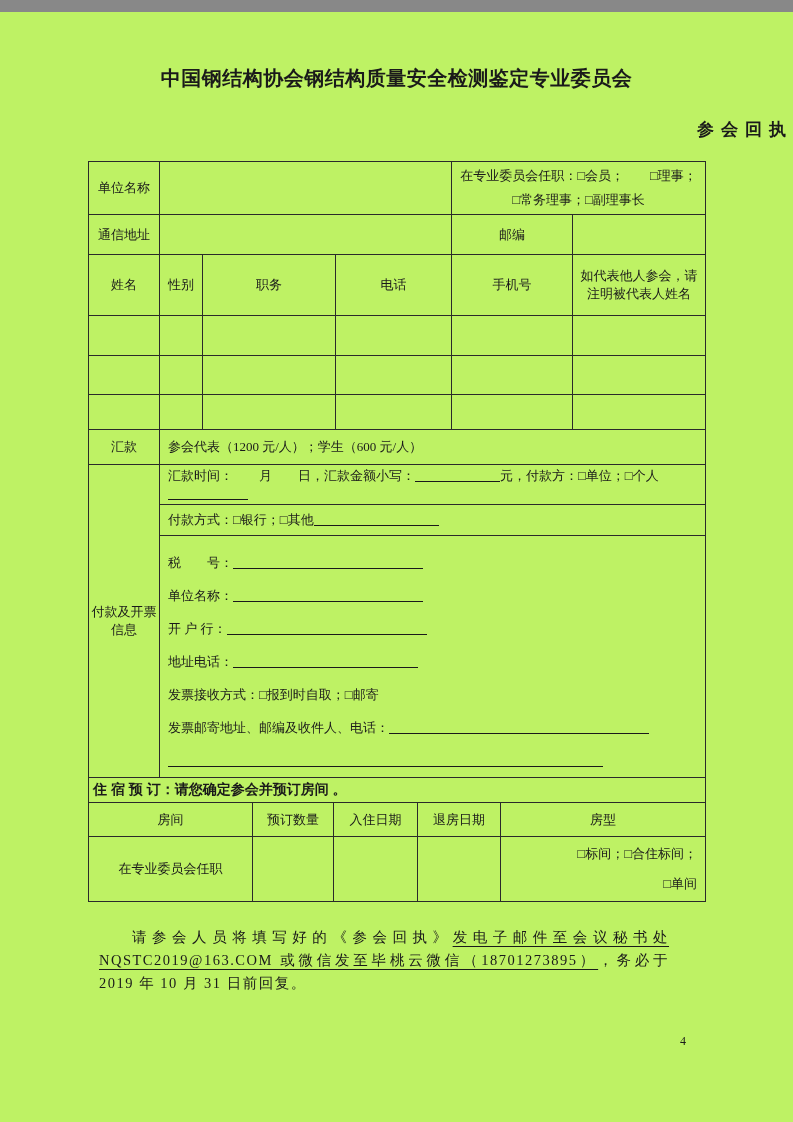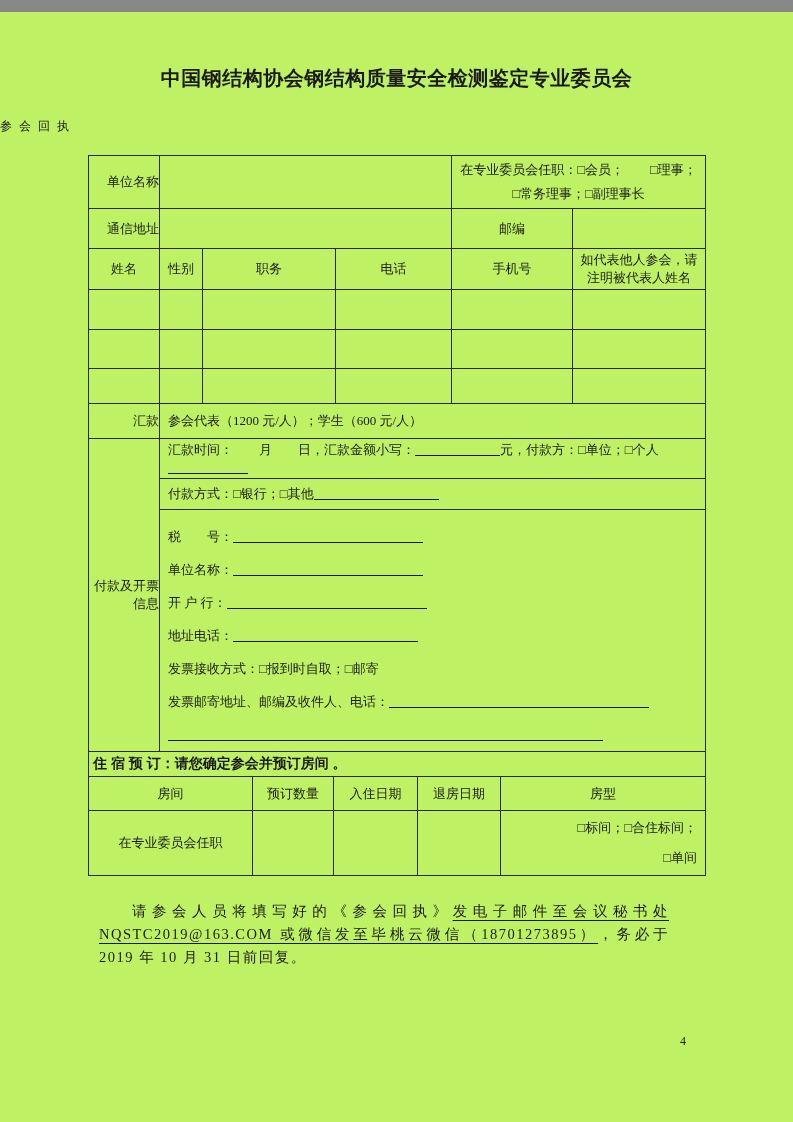--- a/index.html
+++ b/index.html
@@ -19,48 +19,48 @@
     font-weight:bold;font-size:20px;letter-spacing:0.5px;
   }
   .title2{
     margin:0;padding-top:26px;
     text-align:center;
     font-family:"Liberation Sans","DejaVu Sans",sans-serif;
     font-weight:bold;font-size:19px;letter-spacing:1px;
   }
   .title3{
     margin:0;padding-top:26px;
-    text-align:left;
-    font-size:12px;font-weight:normal;letter-spacing:7px;
+    text-align:right;
+    font-size:17px;font-weight:bold;letter-spacing:7px;
   }
   .table-wrap{
     margin:20px 0 0 88px;
     width:617px;
   }
   table{border-collapse:collapse;table-layout:fixed;width:617px;}
   td{
     border:1px solid #2a2a2a;
     font-size:13px;
     padding:0;
     vertical-align:middle;
     overflow:hidden;
   }
-  td.lab{text-align:right;}
+  td.lab{text-align:center;}
   td.ctr{text-align:center;}
   td.lft{text-align:left;padding-left:8px;}
   .hotel-table{margin-top:-1px;}
   .hotel-table td.note{
     font-weight:bold;
     font-family:"Liberation Sans","DejaVu Sans",sans-serif;
     font-size:14px;
     padding:3px 4px;
     text-align:left;
   }
   .two-line{line-height:24px;padding:2px 6px;text-align:center;}
-  .hdr-wrap{line-height:18px;padding:2px 3px;text-align:center;}
+  .hdr-wrap{line-height:18px;padding:12px 3px;text-align:center;}
   .blank{
     display:inline-block;
     border-bottom:1px solid #1a1a1a;
     height:14px;
     vertical-align:-2px;
   }
   .ul{text-decoration:underline;text-underline-offset:4px;}
   .payline{padding-left:8px;font-family:Liberation Serif, serif;}
   .bigcell{vertical-align:top;}
   .bigcell .bl{line-height:33px;height:33px;padding-left:8px;white-space:nowrap;}

